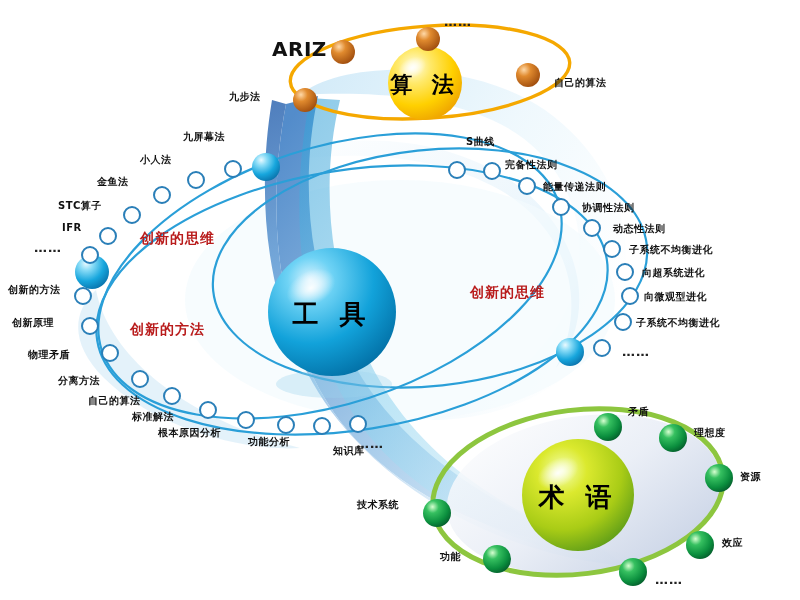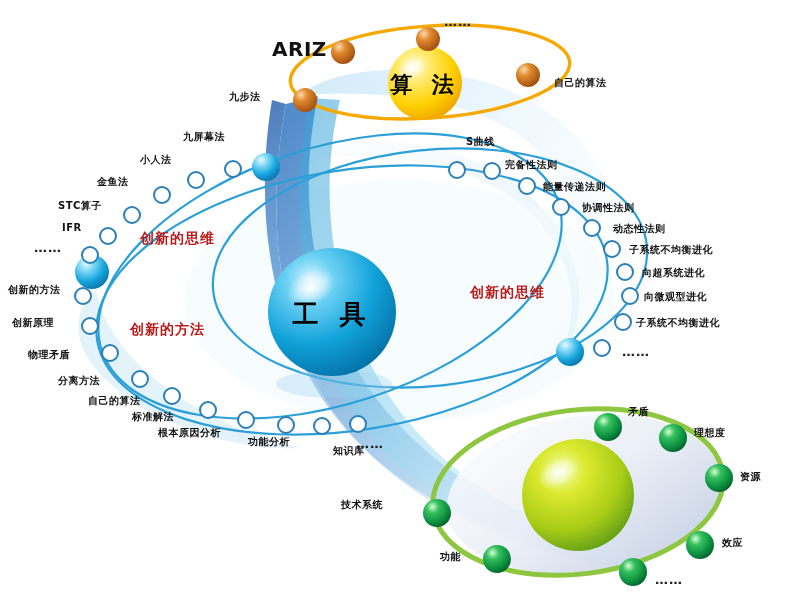--- a/index.html
+++ b/index.html
@@ -220,20 +220,21 @@
     <circle cx="719" cy="478" r="14" fill="url(#gGreenNode)"></circle>
     <circle cx="700" cy="545" r="14" fill="url(#gGreenNode)"></circle>
     <circle cx="633" cy="572" r="14" fill="url(#gGreenNode)"></circle>
     <circle cx="497" cy="559" r="14" fill="url(#gGreenNode)"></circle>
     <circle cx="437" cy="513" r="14" fill="url(#gGreenNode)"></circle>
   </g>
 </svg>
 
 <div class="core" style="left:375px;top:70px;width:100px;font-size:22px;">算 法</div>
 <div class="core" style="left:282px;top:297px;width:100px;font-size:26px;">工 具</div>
+<div class="core" style="left:528px;top:480px;width:100px;font-size:26px;">术 语</div>
 
 <div class="lbl md" style="left:272px;top:39px;font-size:20px;text-align:right;">ARIZ</div>
 <div class="lbl md" style="left:229px;top:92px;">九步法</div>
 <div class="lbl md" style="left:554px;top:78px;">自己的算法</div>
 <div class="dots" style="left:444px;top:14px;">……</div>
 
 <div class="lbl md" style="left:183px;top:132px;">九屏幕法</div>
 <div class="lbl md" style="left:140px;top:155px;">小人法</div>
 <div class="lbl md" style="left:97px;top:177px;">金鱼法</div>
 <div class="lbl md" style="left:58px;top:201px;">STC算子</div>
@@ -258,21 +259,21 @@
 <div class="lbl md" style="left:543px;top:182px;">能量传递法则</div>
 <div class="lbl md" style="left:582px;top:203px;">协调性法则</div>
 <div class="lbl md" style="left:613px;top:224px;">动态性法则</div>
 <div class="lbl md" style="left:629px;top:245px;">子系统不均衡进化</div>
 <div class="lbl md" style="left:642px;top:268px;">向超系统进化</div>
 <div class="lbl md" style="left:644px;top:292px;">向微观型进化</div>
 <div class="lbl md" style="left:636px;top:318px;">子系统不均衡进化</div>
 <div class="dots" style="left:622px;top:344px;">……</div>
 <div class="pink" style="left:470px;top:284px;">创新的思维</div>
 
-<div class="lbl md" style="left:341px;top:500px;">技术系统</div>
+<div class="lbl md" style="left:357px;top:500px;">技术系统</div>
 
 <div class="lbl md" style="left:628px;top:407px;">矛盾</div>
 <div class="lbl md" style="left:694px;top:428px;">理想度</div>
 <div class="lbl md" style="left:740px;top:472px;">资源</div>
 <div class="lbl md" style="left:722px;top:538px;text-align:center;">效应</div>
 <div class="lbl md" style="left:440px;top:552px;">功能</div>
 <div class="dots" style="left:655px;top:572px;">……</div>
 
 </div>
 

